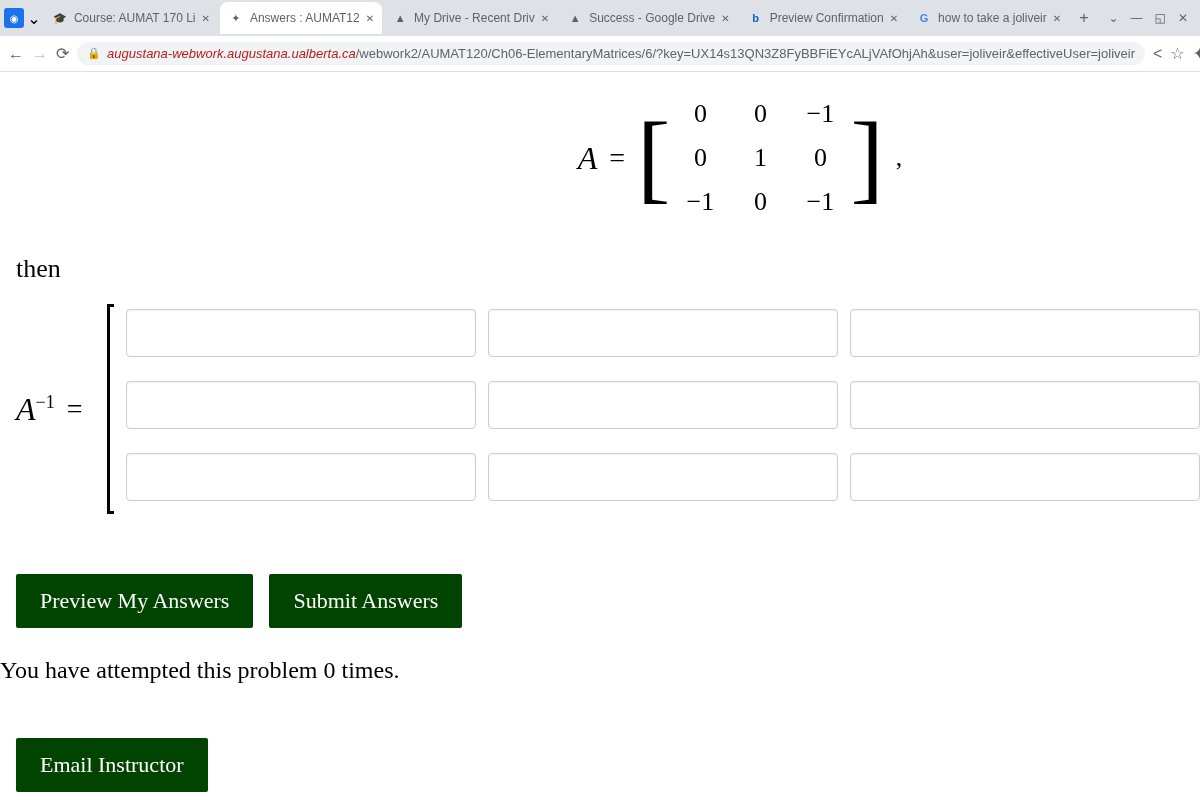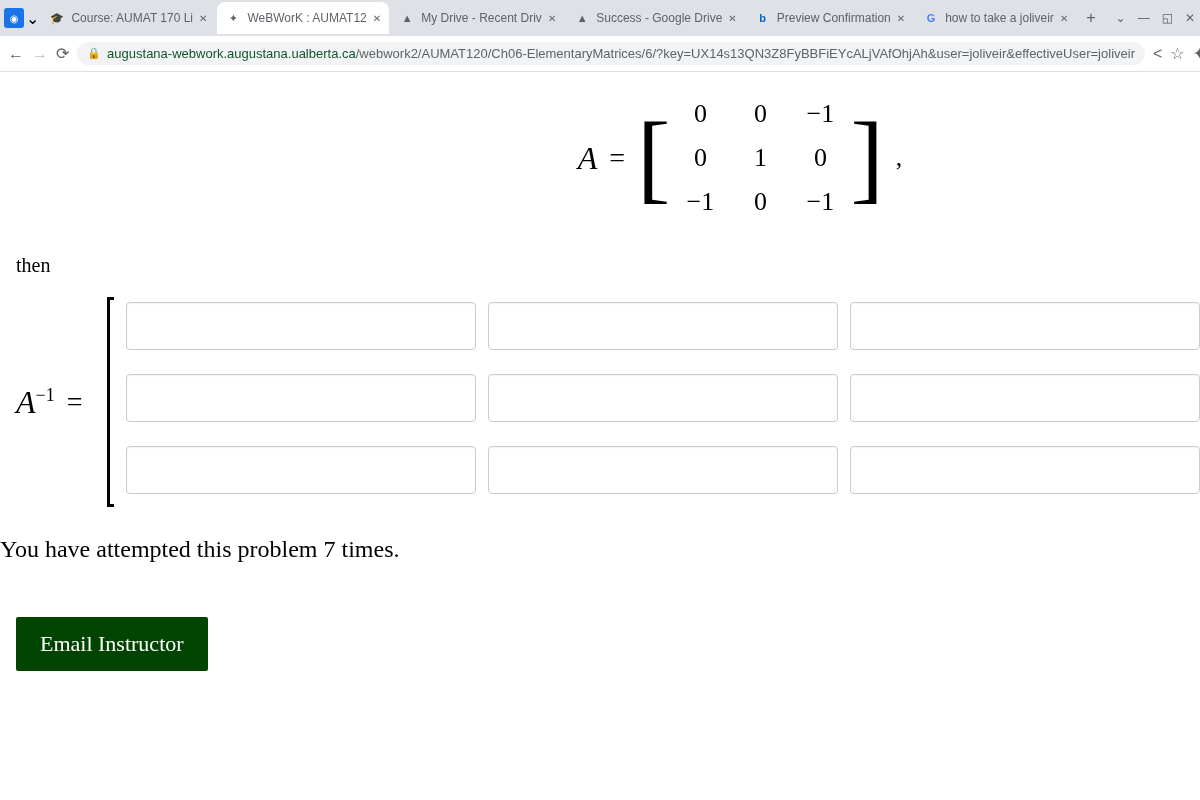--- a/index.html
+++ b/index.html
@@ -15,34 +15,34 @@
 .tab-close { font-size: 10px; color: #5f6368; }
 .tab-fav { width: 16px; height: 16px; display: flex; align-items: center; justify-content: center; font-size: 11px; }
 .new-tab { padding: 0 8px; font-size: 16px; color: #5f6368; cursor: pointer; }
 .chrome-spacer { flex: 1; }
 .win-controls { display: flex; gap: 12px; padding: 0 8px; color: #5f6368; font-size: 12px; }
 
 .addr-bar { background: #fff; height: 36px; display: flex; align-items: center; padding: 0 8px; gap: 8px; border-bottom: 1px solid #e0e0e0; }
 .nav-btn { width: 24px; height: 24px; display: flex; align-items: center; justify-content: center; color: #5f6368; font-size: 16px; cursor: pointer; }
 .url-box { flex: 1; display: flex; align-items: center; gap: 6px; background: #f1f3f4; border-radius: 14px; padding: 4px 10px; font-size: 13px; }
 .url-text { color: #5f6368; white-space: nowrap; overflow: hidden; }
-.url-text .host { color: #14532d; }
+.url-text .host { color: #b91c1c; font-style: italic; }
 .lock-icon { color: #5f6368; font-size: 11px; }
 
 
 .page { padding: 0; }
 
 .matrix-display { display: flex; align-items: center; justify-content: center; margin: 20px auto 30px; position: relative; left: 140px; }
 .matrix-label { font-family: 'Times New Roman', serif; font-style: italic; font-size: 32px; margin-right: 12px; }
 .equals { font-family: 'Times New Roman', serif; font-size: 28px; margin-right: 12px; }
 .matrix-bracket-l, .matrix-bracket-r { font-size: 100px; font-family: 'Times New Roman', serif; line-height: 100px; font-weight: 100; }
 .matrix-grid { display: grid; grid-template-columns: repeat(3, 60px); grid-template-rows: repeat(3, 44px); text-align: center; font-family: 'Times New Roman', serif; font-size: 26px; align-items: center; }
 .trailing-comma { font-family: 'Times New Roman', serif; font-size: 26px; margin-left: 12px; align-self: center; }
 
-.then-text { font-family: 'Times New Roman', serif; font-size: 20px; margin: 20px 0 20px 16px; }
+.then-text { font-family: 'Times New Roman', serif; font-size: 26px; margin: 20px 0 20px 16px; }
 
 .answer-row { display: flex; align-items: center; margin-left: 16px; gap: 12px; }
 .ainv-label { font-family: 'Times New Roman', serif; font-style: italic; font-size: 32px; text-align: right; }
 .ainv-label sup { font-size: 18px; font-style: normal; }
 .big-bracket-l { width: 14px; height: 210px; border-left: 3px solid #000; border-top: 3px solid #000; border-bottom: 3px solid #000; border-top-right-radius: 0; }
 .input-grid { display: grid; grid-template-columns: repeat(3, 350px); grid-template-rows: repeat(3, 56px); gap: 16px 12px; }
 .ans-input { width: 100%; height: 48px; border: 1px solid #ccc; border-radius: 4px; padding: 0 10px; font-size: 16px; box-shadow: inset 0 1px 2px rgba(0,0,0,0.05); }
 
 .button-row { display: flex; gap: 16px; margin: 60px 0 0 16px; }
 .btn { background: #004400; color: #fff; border: none; padding: 14px 24px; font-size: 22px; font-family: 'Times New Roman', serif; cursor: pointer; border-radius: 2px; }
@@ -59,21 +59,21 @@
       <span class="zoom-chip">◉</span>
     </div>
   <div class="tab-icon-box">⌄</div>
   <div class="tab">
     <span class="tab-fav">🎓</span>
     <span class="tab-title">Course: AUMAT 170 Li</span>
     <span class="tab-close">✕</span>
   </div>
   <div class="tab active">
     <span class="tab-fav">✦</span>
-    <span class="tab-title">WeBWorK : AUMAT12</span>
+    <span class="tab-title">Answers : AUMAT12</span>
     <span class="tab-close">✕</span>
   </div>
   <div class="tab">
     <span class="tab-fav">▲</span>
     <span class="tab-title">My Drive - Recent Driv</span>
     <span class="tab-close">✕</span>
   </div>
   <div class="tab">
     <span class="tab-fav">▲</span>
     <span class="tab-title">Success - Google Drive</span>
@@ -146,22 +146,26 @@
       <input class="ans-input" style="">
       <input class="ans-input" style="">
       <input class="ans-input" style="">
       <input class="ans-input" style="">
       <input class="ans-input" style="">
       <input class="ans-input" style="">
       <input class="ans-input" style="">
     </div>
   </div>
 
+  <div class="button-row">
+    <button class="btn">Preview My Answers</button>
+    <button class="btn">Submit Answers</button>
+  </div>
 
   <div class="status-text">
-    <div>You have attempted this problem 7 times.</div>
+    <div>You have attempted this problem 0 times.</div>
   </div>
 
   <div class="email-btn-wrap">
     <button class="btn">Email Instructor</button>
   </div>
 
 </div>
 
 </body></html>

